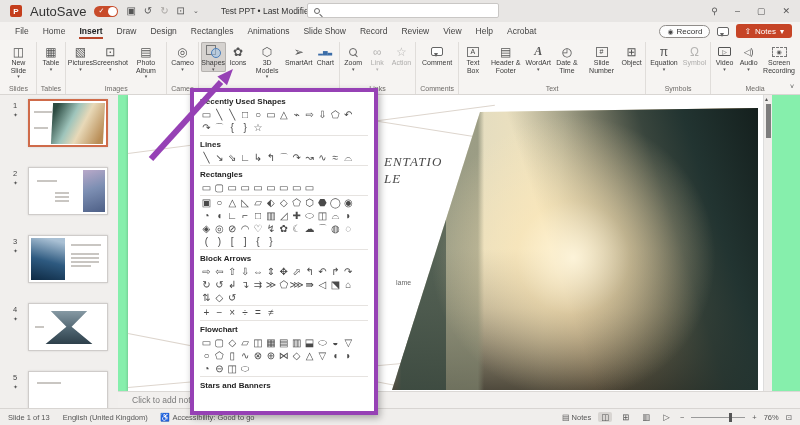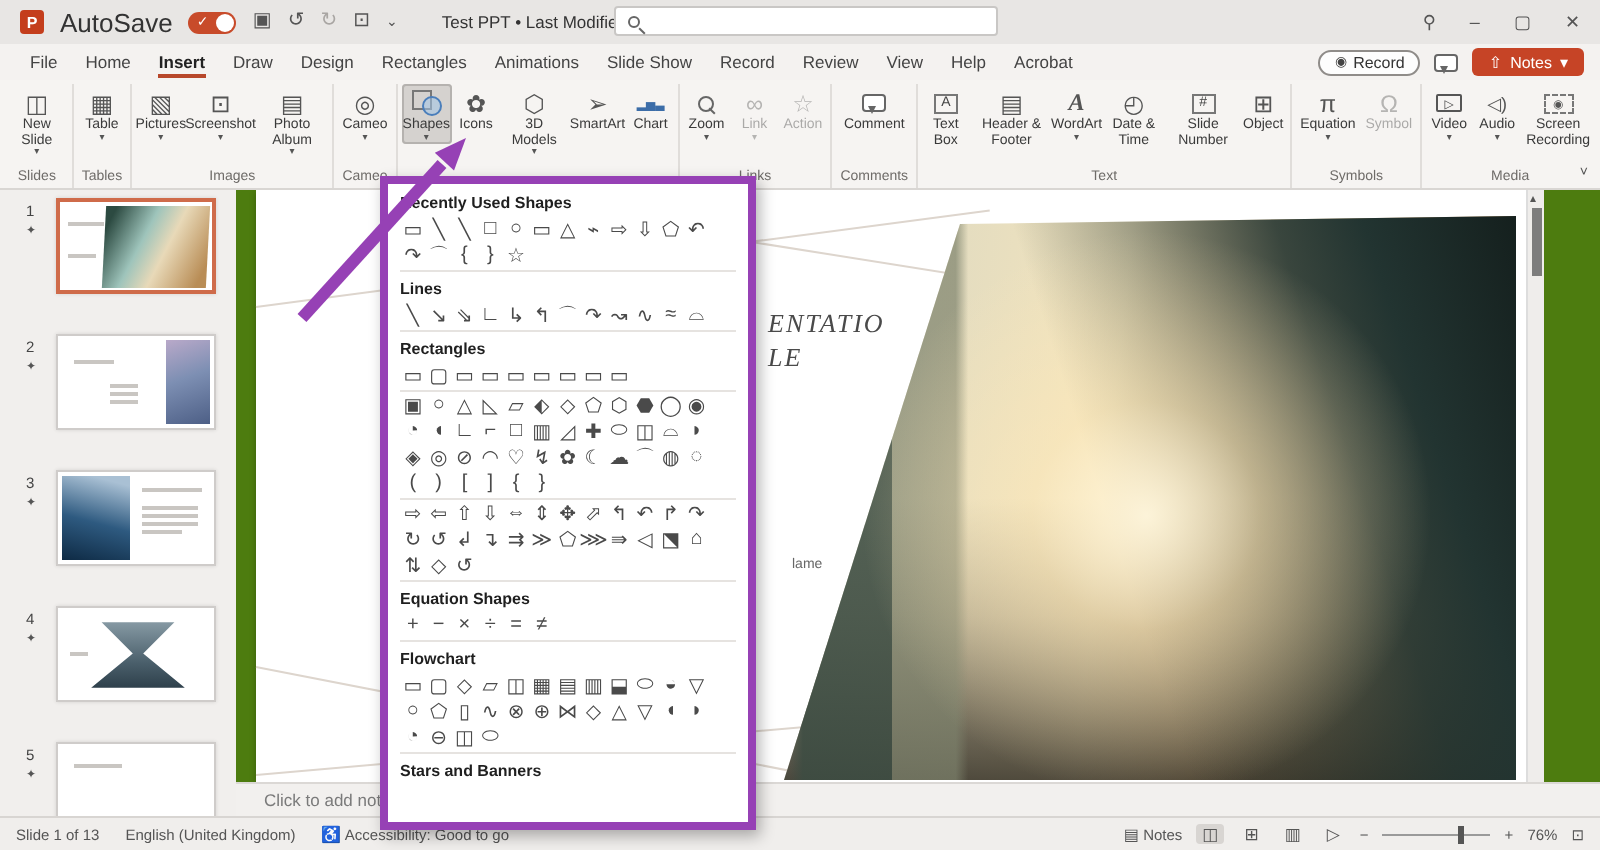--- a/index.html
+++ b/index.html
@@ -62,21 +62,21 @@
   .thumb{position:absolute;left:28px;width:80px;height:48px;background:#fff;border:1px solid #cfccca;box-shadow:0 0 2px rgba(0,0,0,.12)}
   .thumb.sel{border:2px solid #cf6b4a}
   .tnum{position:absolute;left:13px;font-size:7.5px;color:#444}
   .tstar{position:absolute;left:13px;font-size:6px;color:#555}
   .tline{position:absolute;background:#c9c6c2;height:2px}
   .t1-img{position:absolute;right:2px;top:2px;width:52px;height:41px;background:linear-gradient(115deg,#2c4a41 8%,#9ec4bb 38%,#e8d9b8 58%,#b98d56 92%);transform:skewX(-3deg)}
   .t2-img{position:absolute;right:2px;top:2px;width:22px;height:42px;background:linear-gradient(160deg,#b9a9c9,#7d8fb3 45%,#4d5f86)}
   .t3-img{position:absolute;left:2px;top:2px;width:34px;height:42px;background:linear-gradient(195deg,#a9c0d4 10%,#2e5a80 55%,#0e2a44)}
   .t4-img{position:absolute;left:14px;top:4px;width:52px;height:39px;clip-path:polygon(15% 8%,85% 8%,55% 48%,95% 92%,5% 92%,45% 48%);background:linear-gradient(180deg,#8fa2ac,#4a5f6b 60%,#273843)}
 
-  .canvas-area{position:absolute;left:118px;right:0;top:95px;bottom:34px;background:#4d7c0f;overflow:hidden}
+  .canvas-area{position:absolute;left:118px;right:0;top:95px;bottom:34px;background:#86efac;overflow:hidden}
   .slide-canvas{position:absolute;left:10px;top:0;width:636px;height:296px;background:#fff;box-shadow:0 1px 3px rgba(0,0,0,.25)}
   .decor{position:absolute;height:1px;background:#ddd5cd;transform-origin:left center}
   .photo{position:absolute;inset:0;clip-path:polygon(352px 17px,630px 13px,630px 295px,264px 295px);background:
     radial-gradient(circle at 70% 55%,rgba(255,246,220,.95),rgba(255,233,185,.5) 12%,transparent 30%),
     linear-gradient(252deg,#131d1b 0,#223431 12%,rgba(34,52,49,.88) 18%,transparent 36%),
     linear-gradient(108deg,#1f352f 0,#2c4a41 14%,rgba(44,74,65,.75) 24%,transparent 46%),
     linear-gradient(90deg,transparent 42%,rgba(60,76,66,.85) 43%,rgba(60,76,66,.85) 50%,rgba(125,130,108,.7) 50%,rgba(125,130,108,.7) 55%,transparent 56%),
     linear-gradient(180deg,transparent 52%,rgba(70,58,40,.3) 72%,rgba(25,22,16,.75) 100%),
     linear-gradient(96deg,#9ec4bb,#bcd6c9 28%,#e3dcc0 52%,#f3e4bd 66%,#d8b483 84%,#b98d56 100%)}
   .slide-title-frag{position:absolute;left:256px;top:58px;font-family:"Liberation Serif",serif;font-style:italic;font-size:13px;letter-spacing:1px;color:#4a4a4a;line-height:17px}
@@ -542,20 +542,21 @@
     <div class="srow">
         <span class="shp">(</span>
         <span class="shp">)</span>
         <span class="shp">[</span>
         <span class="shp">]</span>
         <span class="shp">{</span>
         <span class="shp">}</span>
       </div>
   </div>
   <div class="sec">
+    <div class="sec-title">Block Arrows</div>
     <div class="srow">
         <span class="shp">⇨</span>
         <span class="shp">⇦</span>
         <span class="shp">⇧</span>
         <span class="shp">⇩</span>
         <span class="shp">⇔</span>
         <span class="shp">⇕</span>
         <span class="shp">✥</span>
         <span class="shp">⬀</span>
         <span class="shp">↰</span>
@@ -577,21 +578,20 @@
         <span class="shp">⬔</span>
         <span class="shp">⌂</span>
       </div>
     <div class="srow">
         <span class="shp">⇅</span>
         <span class="shp">◇</span>
         <span class="shp">↺</span>
       </div>
   </div>
   <div class="sec">
-    <div class="sec-title">Equation Shapes</div>
     <div class="srow">
         <span class="shp">+</span>
         <span class="shp">−</span>
         <span class="shp">×</span>
         <span class="shp">÷</span>
         <span class="shp">=</span>
         <span class="shp">≠</span>
       </div>
   </div>
   <div class="sec">

